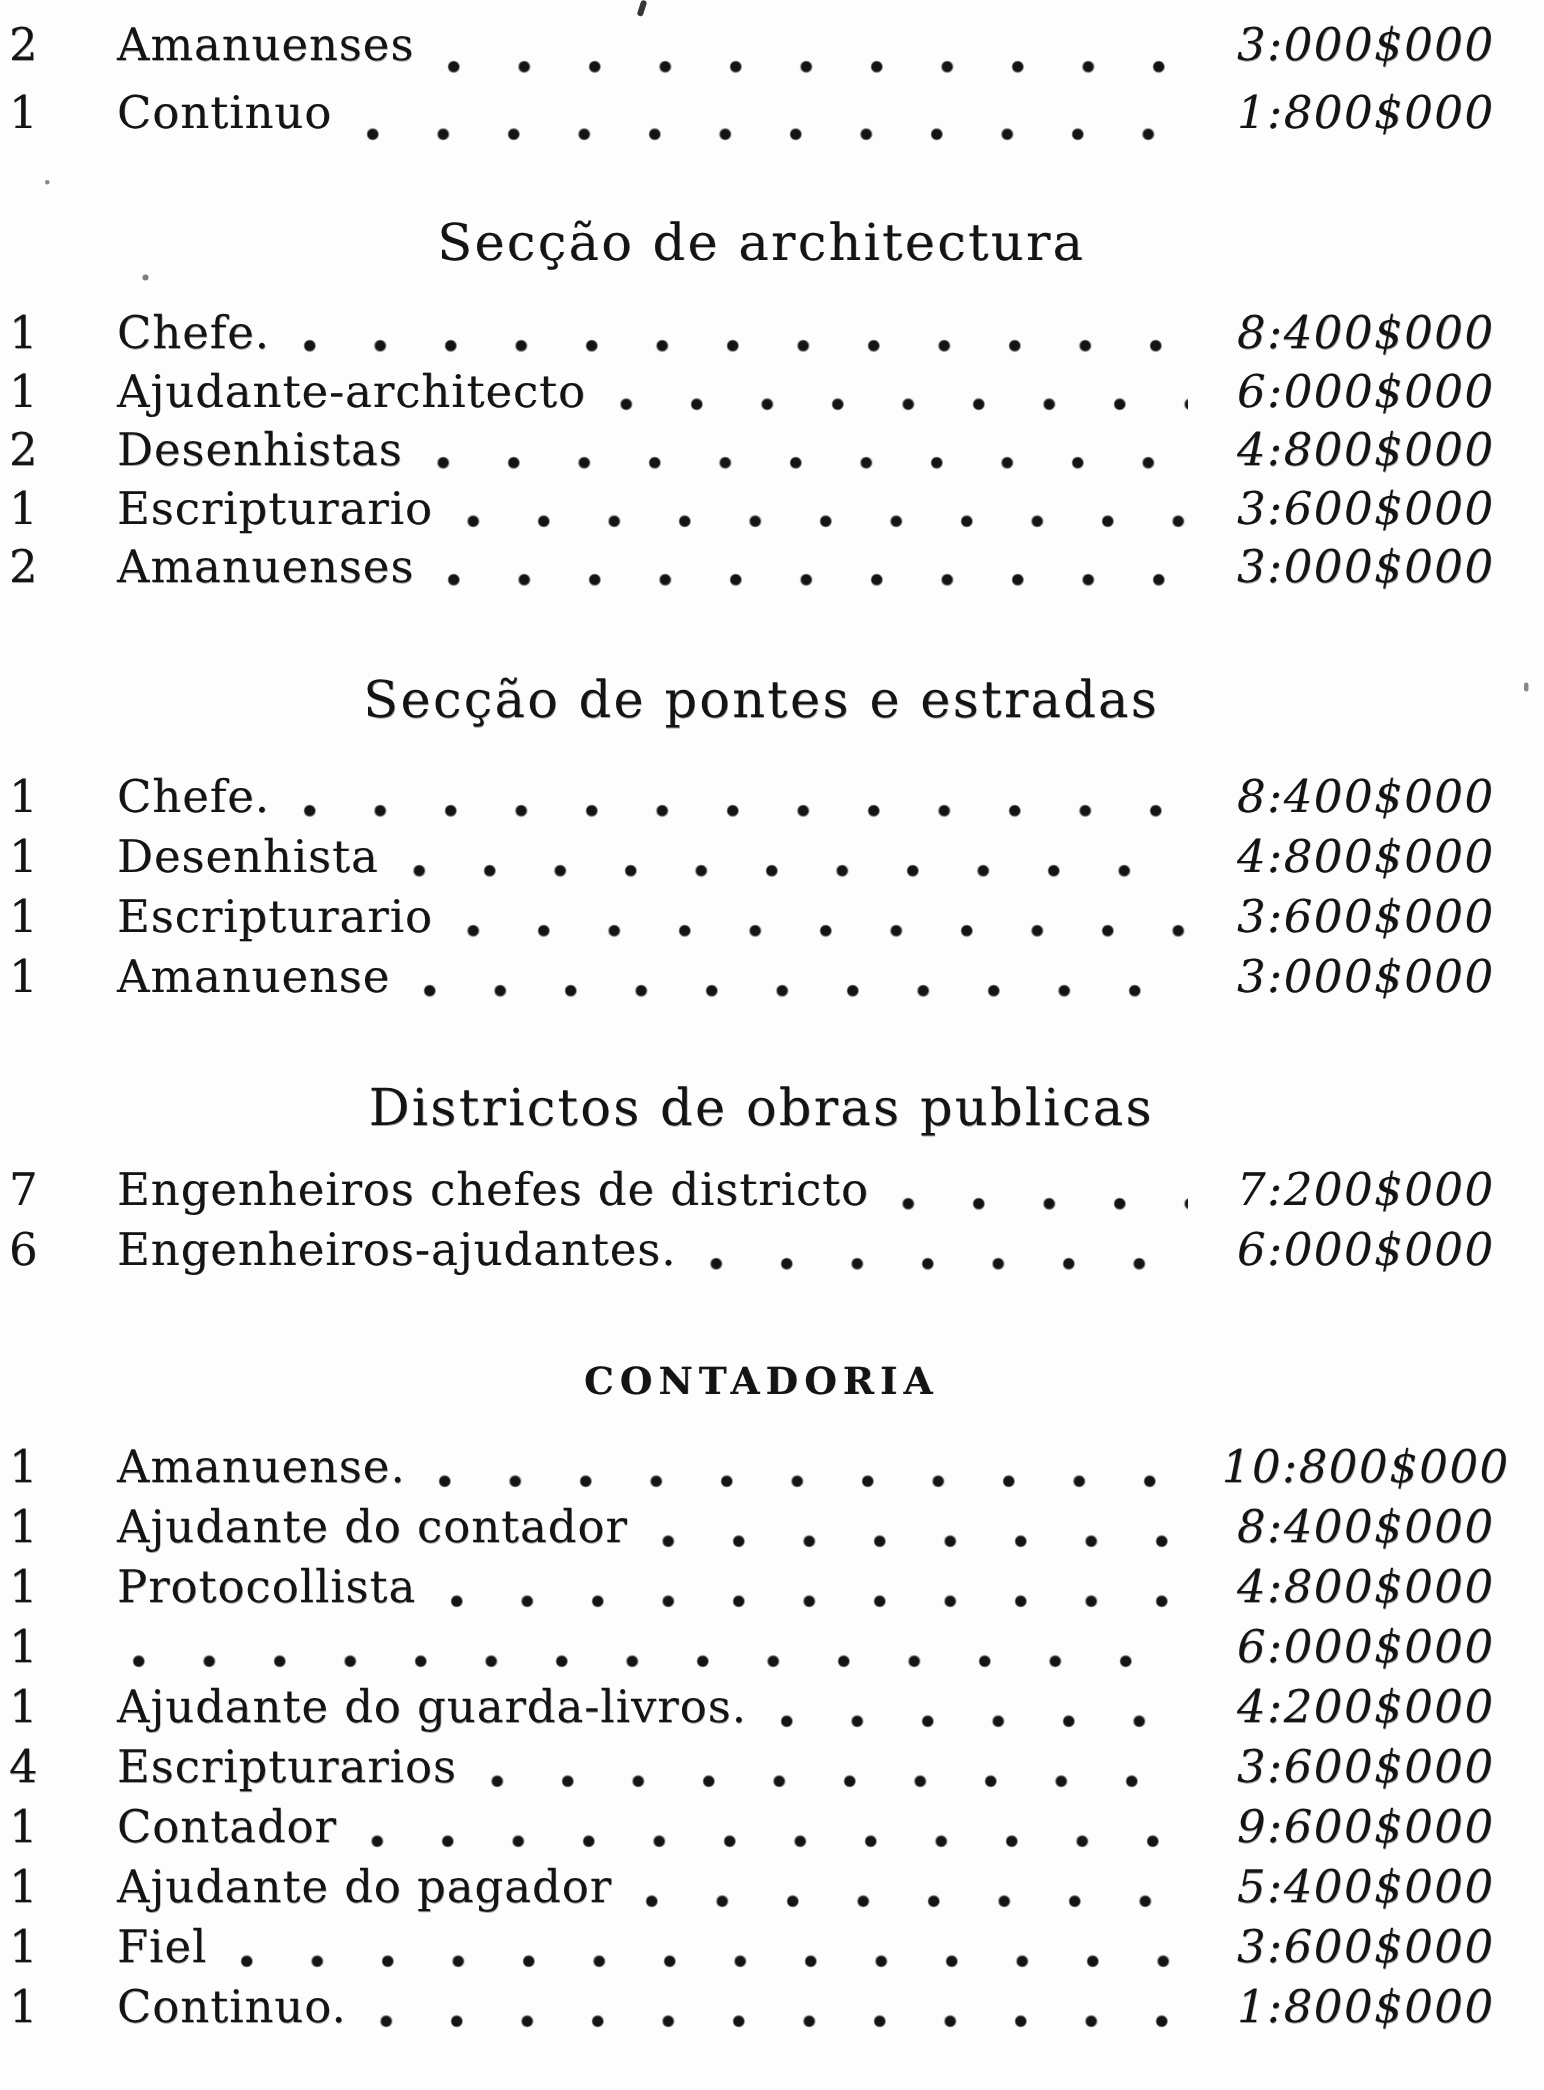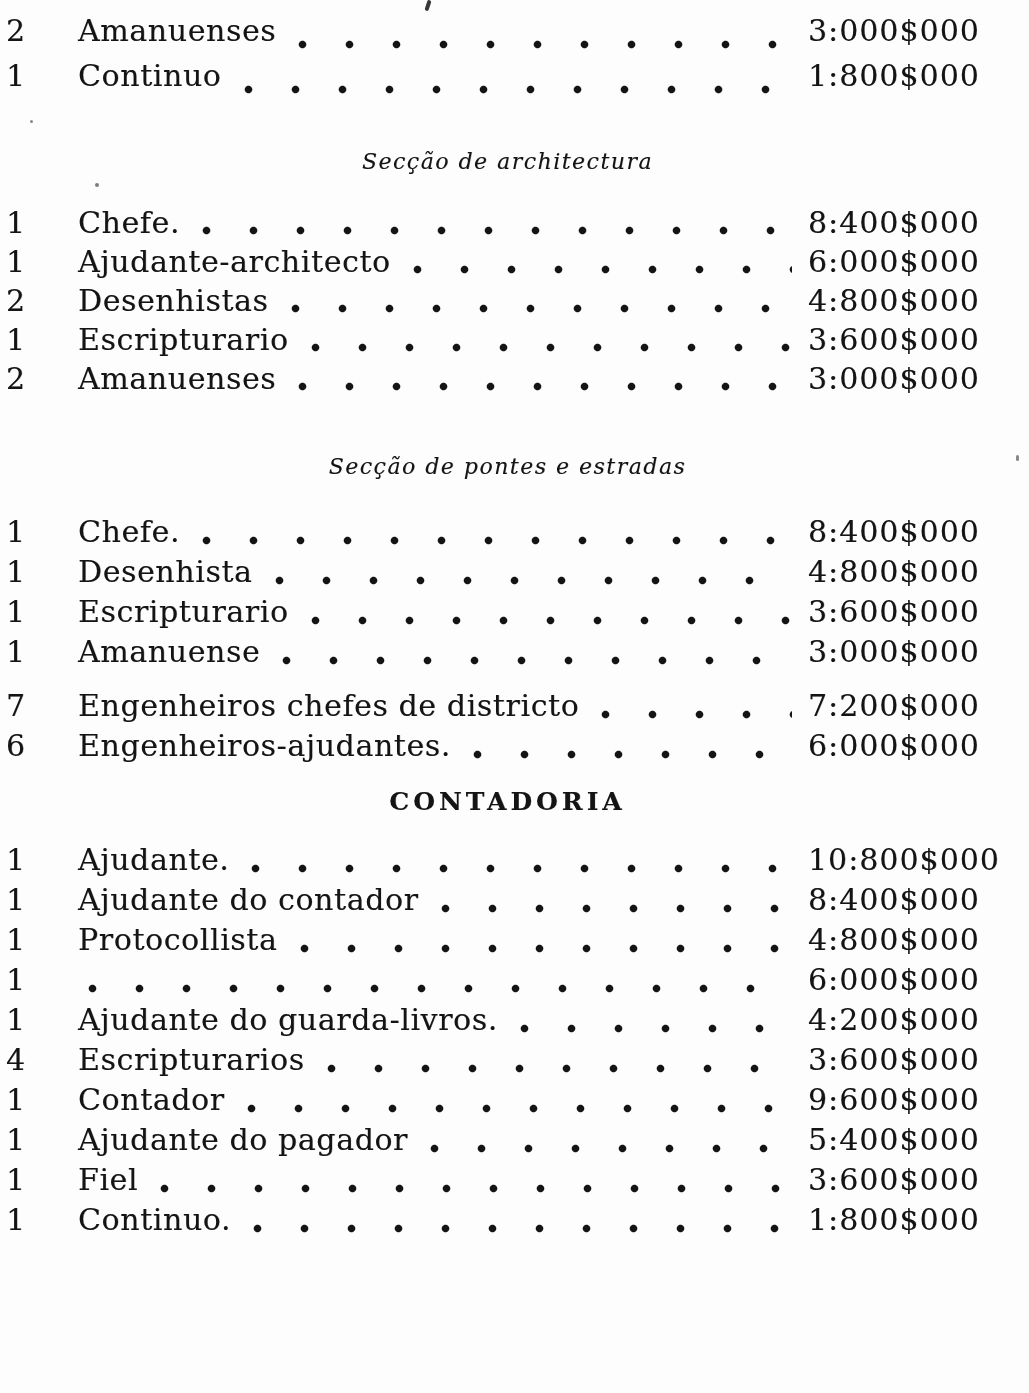--- a/index.html
+++ b/index.html
@@ -36,46 +36,45 @@
   .leader{
     flex:1 1 auto;
     align-self:flex-end;
     height:9px;
     margin:0 16px 8px 22px;
     background-image:radial-gradient(circle at 4.5px 4.5px, var(--ink) 3.2px, transparent 4.3px);
     background-size:47px 9px;
     background-repeat:repeat-x;
     background-position:left center;
   }
-  .value{flex:0 0 205px;text-align:left;letter-spacing:1px;}
+  .value{flex:0 0 205px;text-align:center;letter-spacing:1px;font-style:italic;}
   
   .heading{text-align:center;}
   .heading.italic{
-    font-style:italic;
-    font-size:22px;
+    font-size:34px;
     line-height:44px;
     letter-spacing:1.5px;
   }
   .heading.caps{
     font-weight:bold;
     font-size:25px;
     line-height:30px;
     letter-spacing:4px;
   }
   
   #block-leading{margin-top:0;}
   #block-leading .row{height:45px;}
   #block-heading-architectura{margin-top:38px;}
   #block-architectura{margin-top:20px;}
   #block-architectura .row{height:39px;}
   #block-heading-pontes{margin-top:46px;}
   #block-pontes{margin-top:24px;}
   #block-heading-districtos{margin-top:44px;}
   #block-districtos{margin-top:14px;}
-  #block-heading-contadoria{margin-top:20px;}
+  #block-heading-contadoria{margin-top:51px;}
   #block-contadoria{margin-top:24px;}
   
   .artifact{
     position:absolute;
     background:var(--ink);
     opacity:0.85;
   }
   .artifact.slash{
     left:426px;top:0;width:4px;height:11px;
     transform:rotate(18deg);
@@ -169,40 +168,41 @@
     <span class="value">3:600$000</span>
   </div>
 
   <div class="row">
     <span class="qty">1</span>
     <span class="title">Amanuense</span>
     <span class="leader"></span>
     <span class="value">3:000$000</span>
   </div>
 </div>
+      <div class="heading italic" id="block-heading-districtos">Districtos de obras publicas</div>
       <div class="rows" id="block-districtos">
   <div class="row">
     <span class="qty">7</span>
     <span class="title">Engenheiros chefes de districto</span>
     <span class="leader"></span>
     <span class="value">7:200$000</span>
   </div>
 
   <div class="row">
     <span class="qty">6</span>
     <span class="title">Engenheiros-ajudantes.</span>
     <span class="leader"></span>
     <span class="value">6:000$000</span>
   </div>
 </div>
       <div class="heading caps" id="block-heading-contadoria">CONTADORIA</div>
       <div class="rows" id="block-contadoria">
   <div class="row">
     <span class="qty">1</span>
-    <span class="title">Ajudante.</span>
+    <span class="title">Amanuense.</span>
     <span class="leader"></span>
     <span class="value">10:800$000</span>
   </div>
 
   <div class="row">
     <span class="qty">1</span>
     <span class="title">Ajudante do contador</span>
     <span class="leader"></span>
     <span class="value">8:400$000</span>
   </div>

